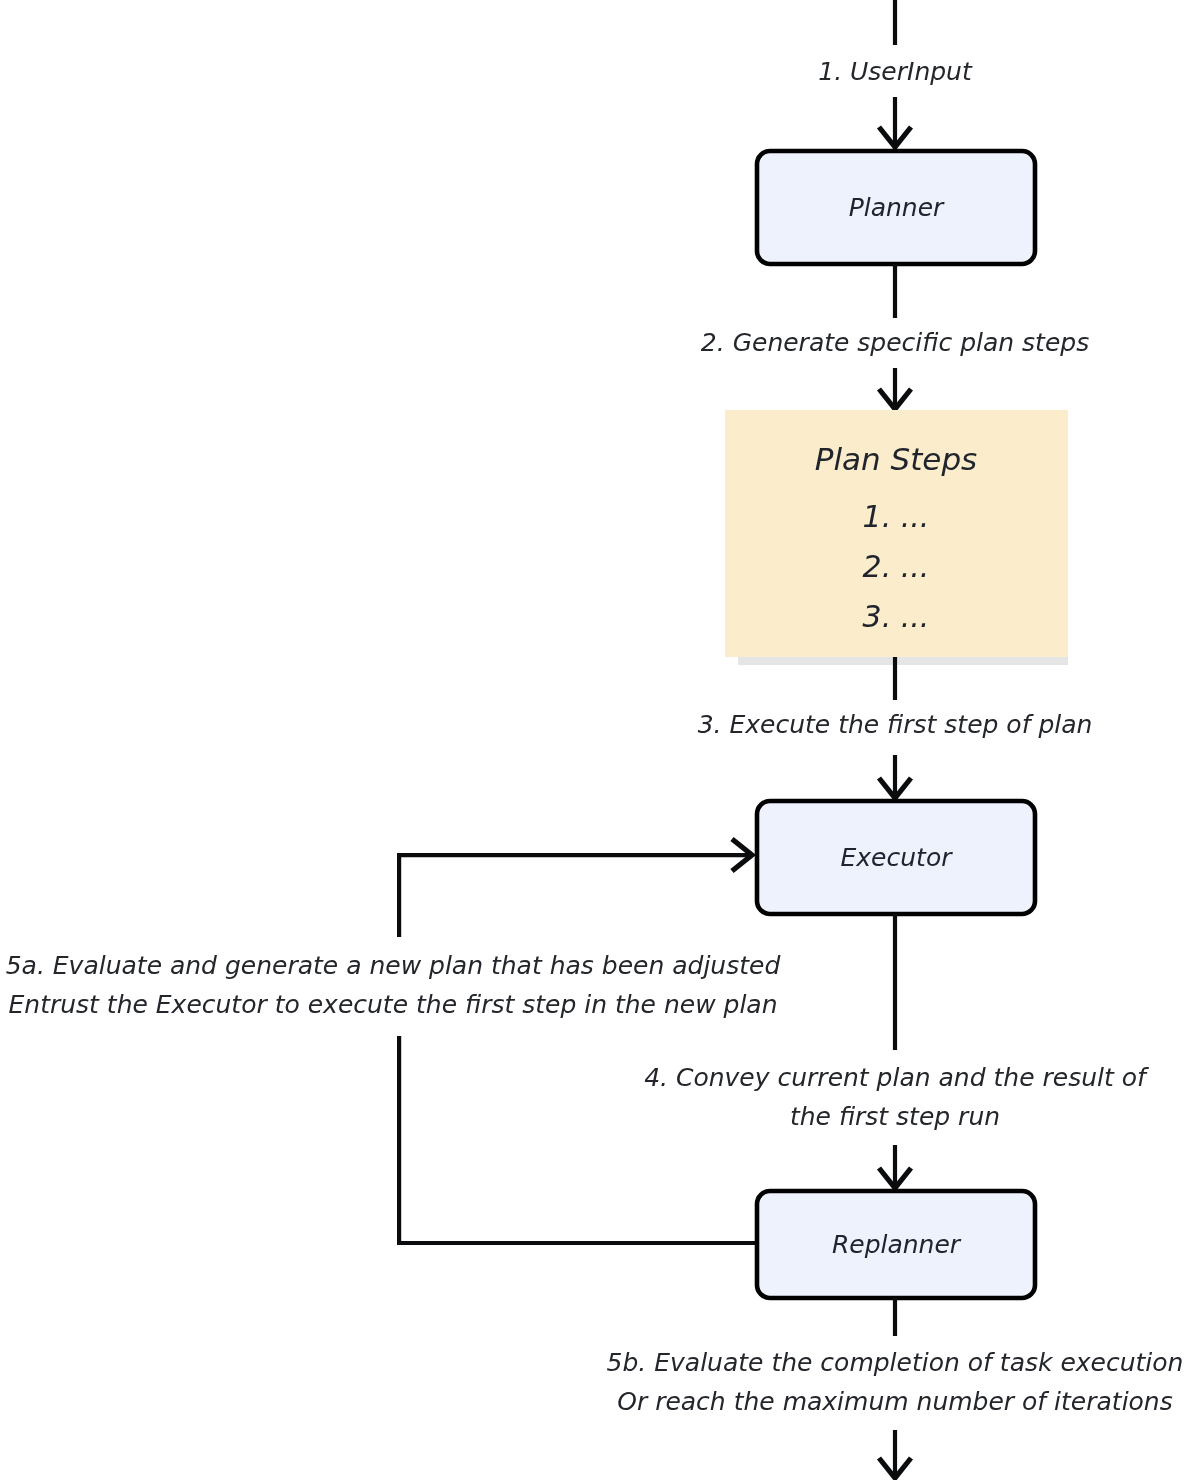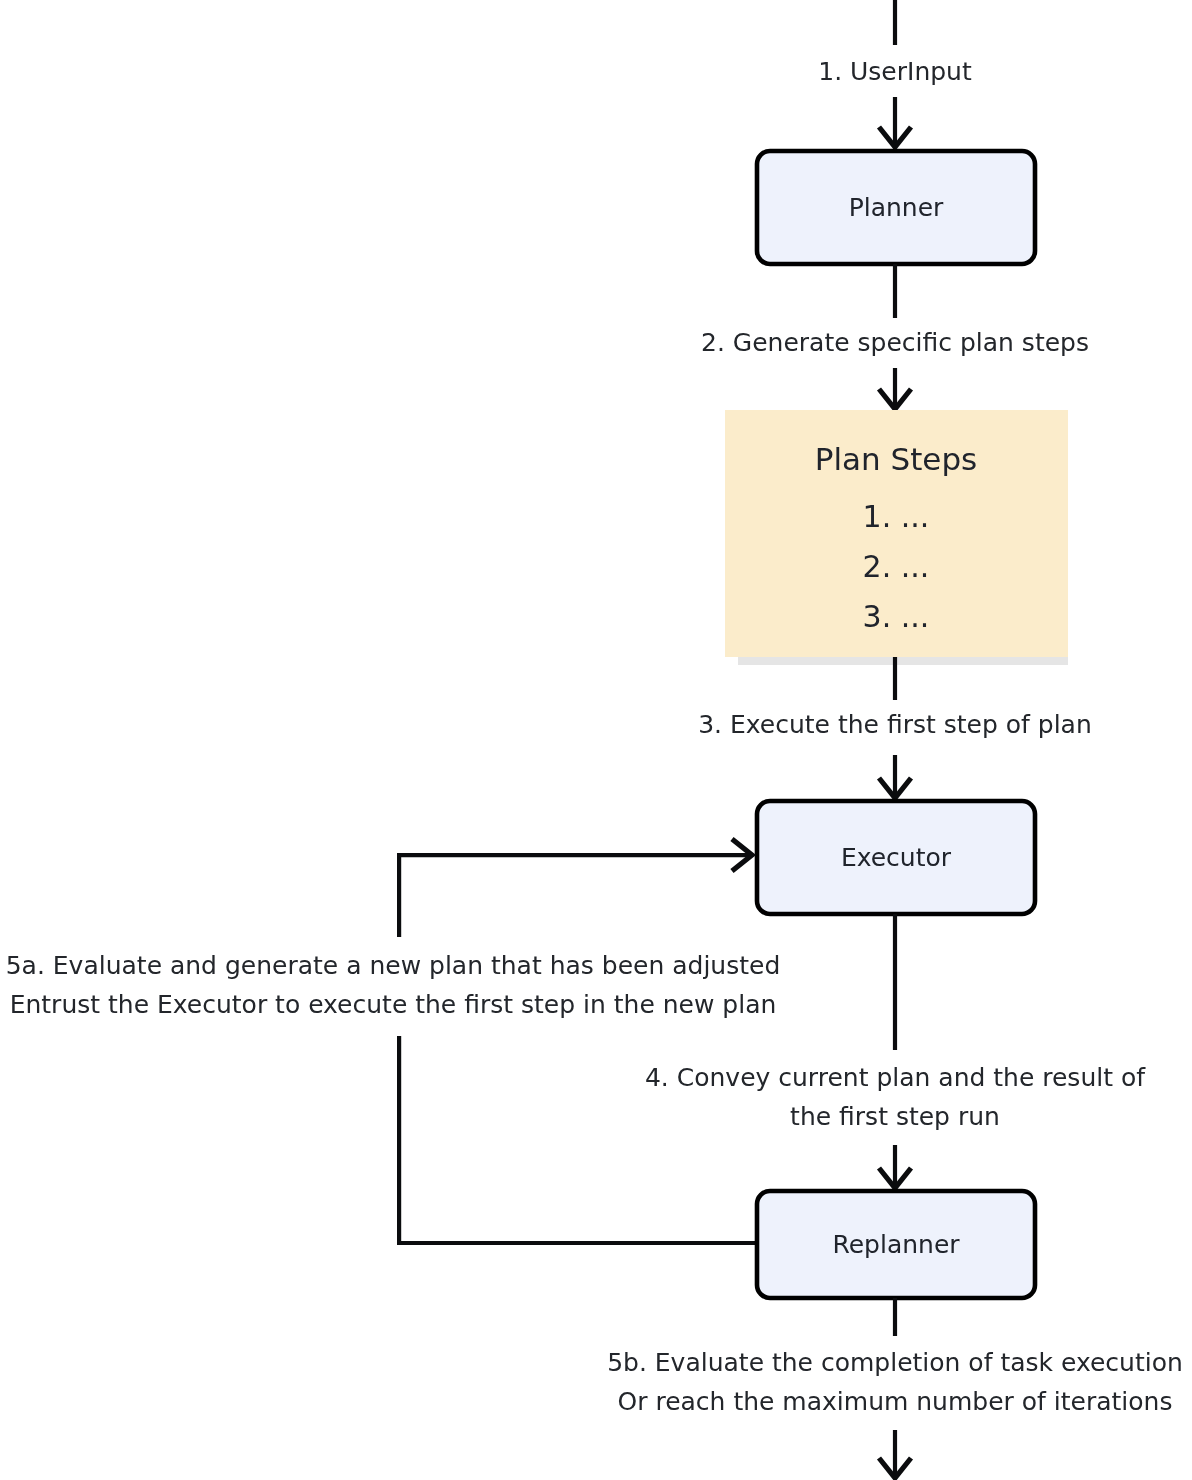--- a/index.html
+++ b/index.html
@@ -10,20 +10,21 @@
   body {
     width: 1192px;
     height: 1480px;
     font-family: "DejaVu Sans", sans-serif;
     overflow: hidden;
   }
   #flow-root {
     position: relative;
     width: 1192px;
     height: 1480px;
+    font-style: italic;
   }
   svg.flow {
     position: absolute;
     top: 0;
     left: 0;
     width: 1192px;
     height: 1480px;
     display: block;
   }
   .node-box-text {

